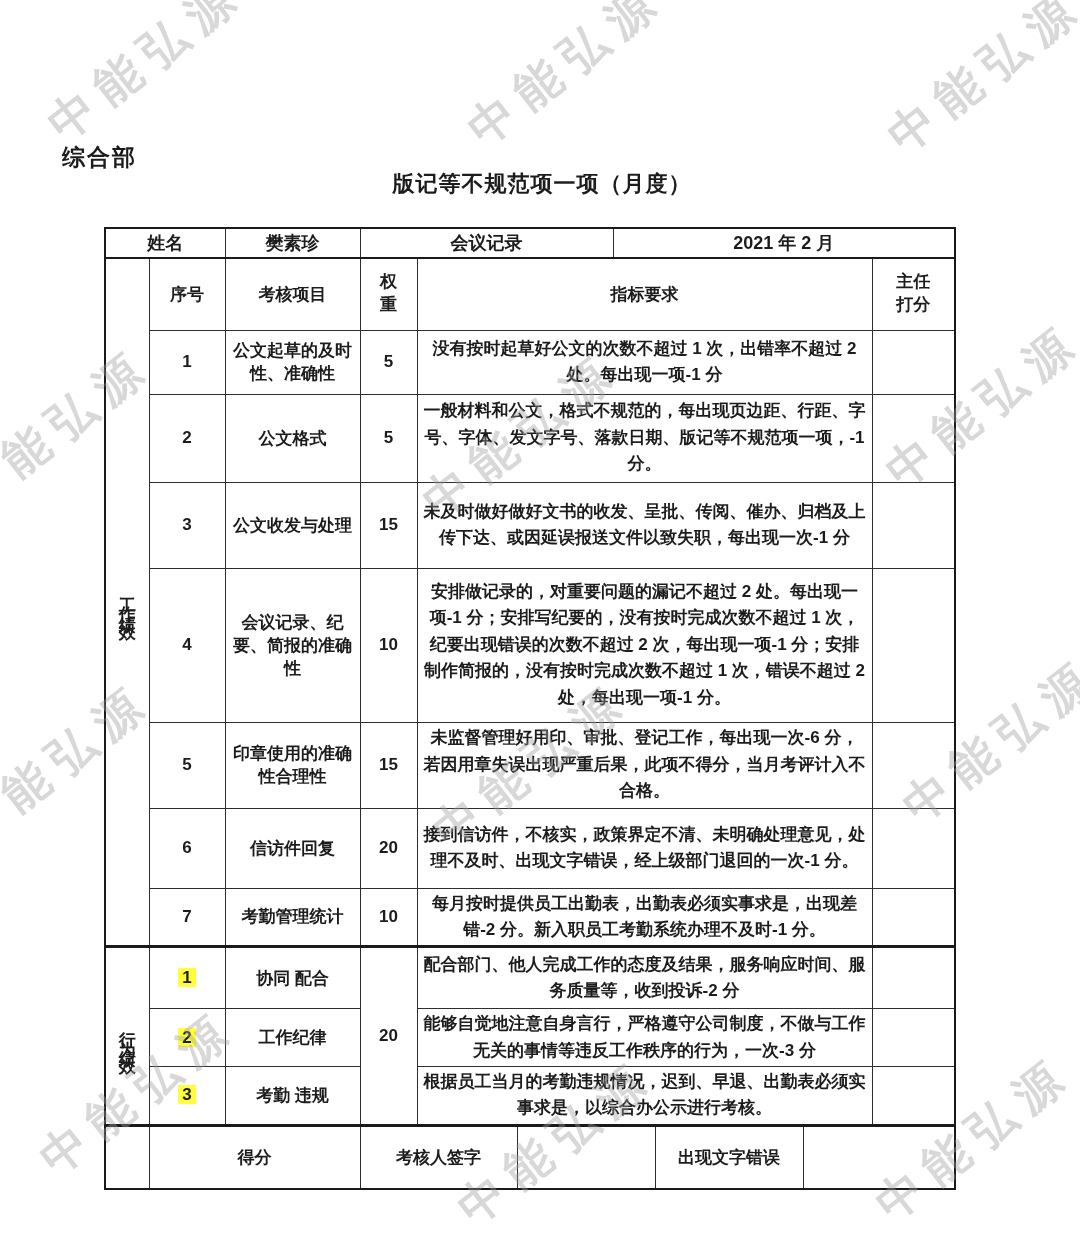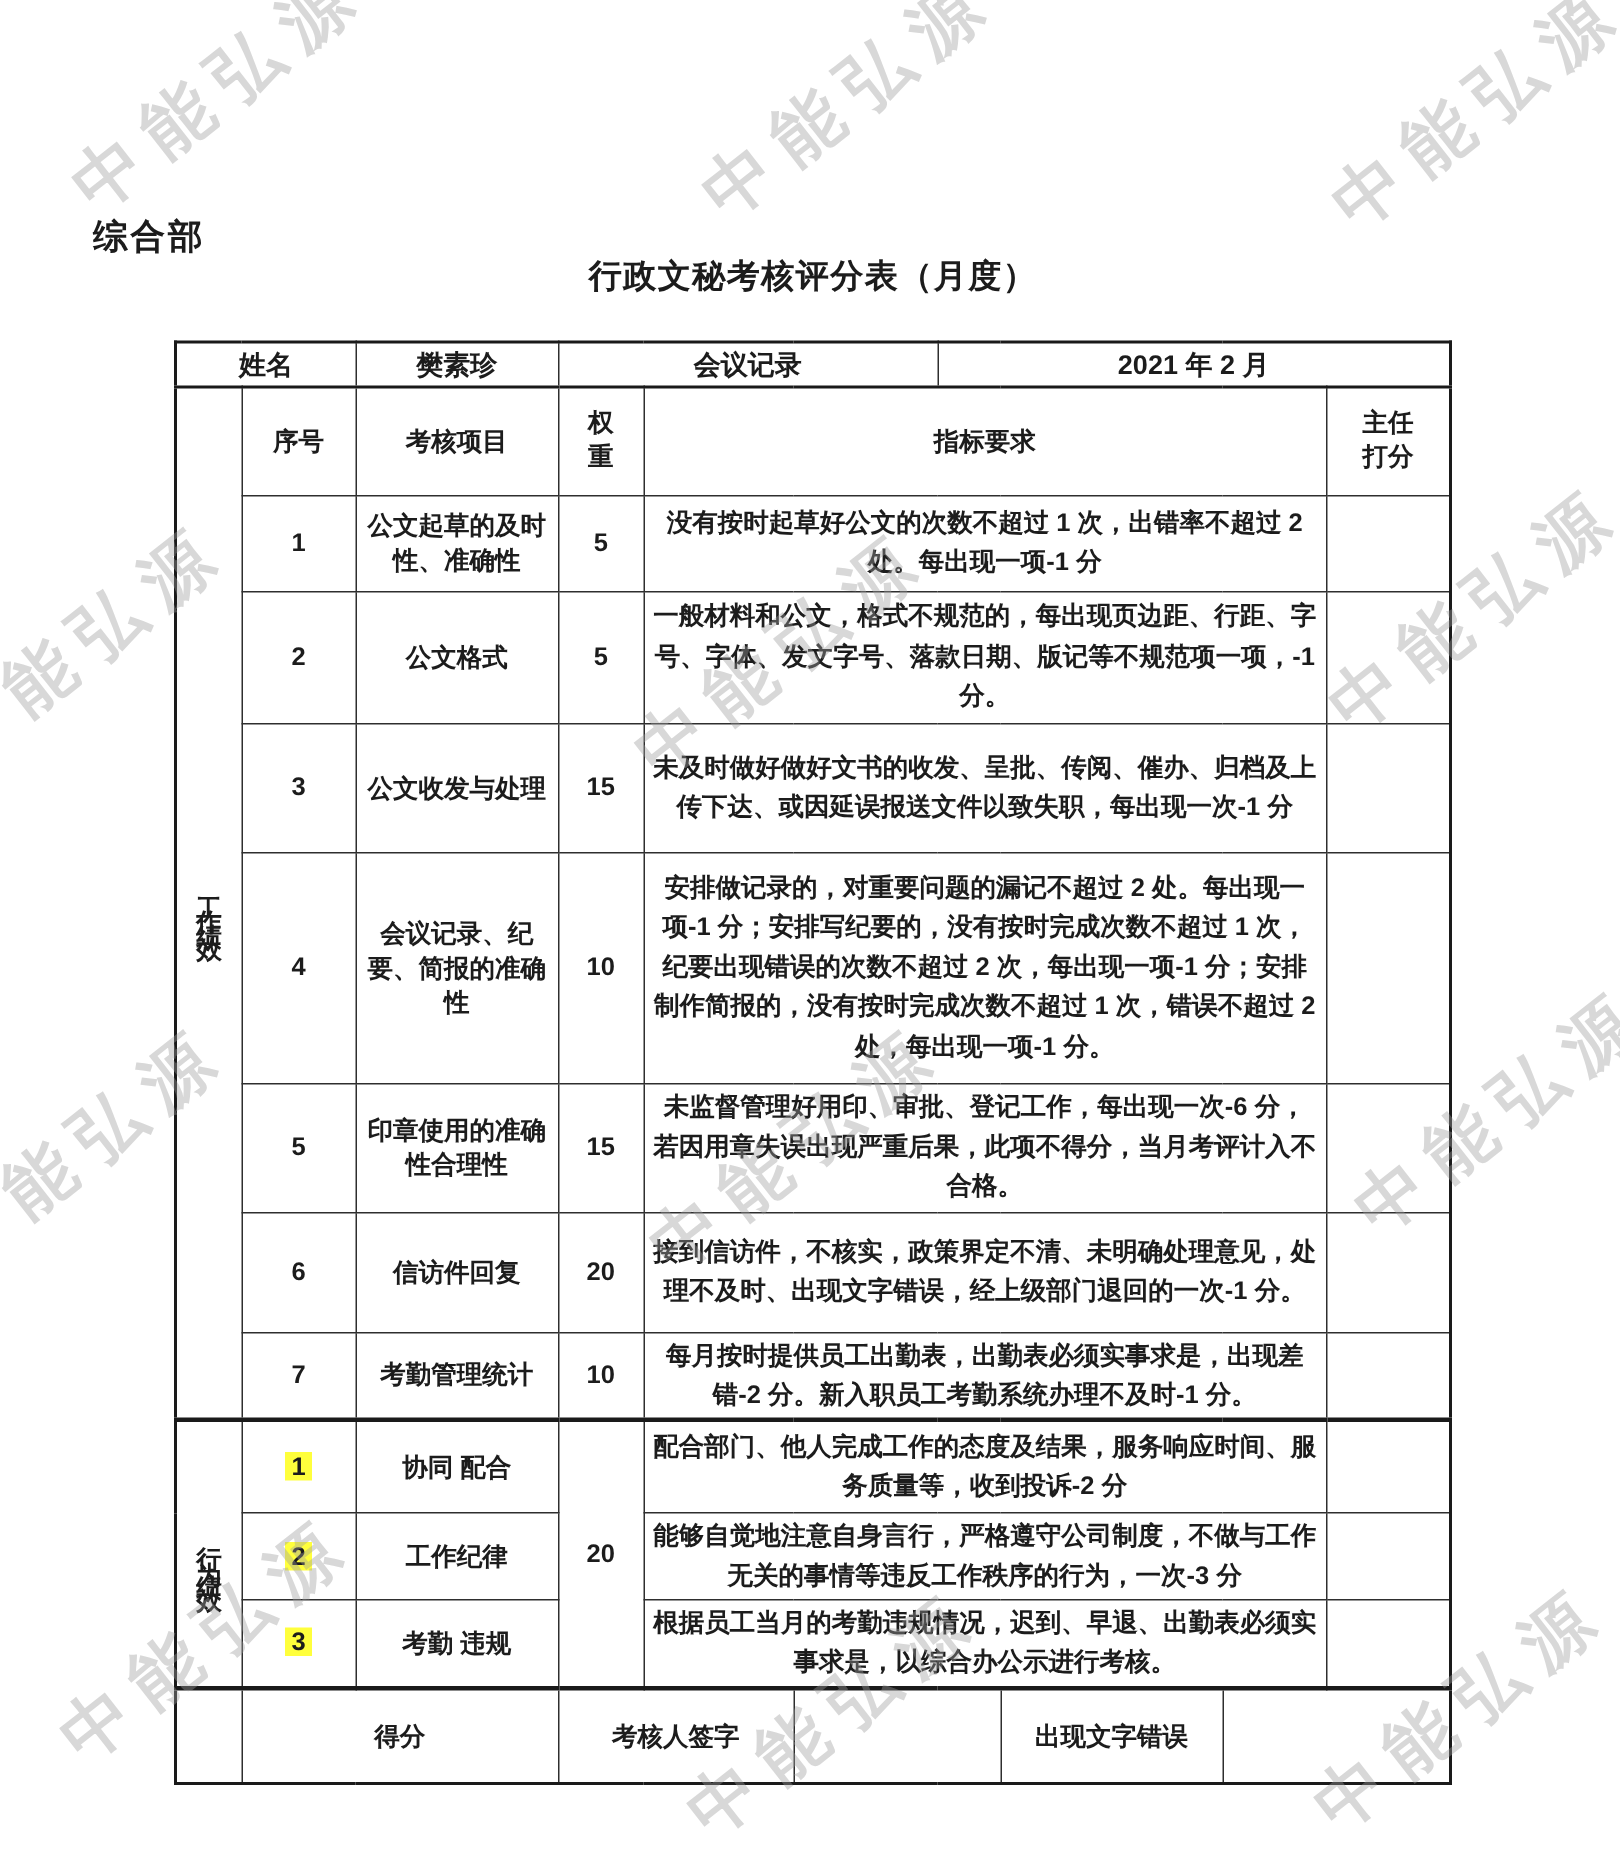--- a/index.html
+++ b/index.html
@@ -26,21 +26,21 @@
   .dept{
     position:absolute;left:62px;top:142px;
     font-size:23px;font-weight:700;letter-spacing:2px;
   }
   .title{
     position:absolute;left:116px;top:169px;width:852px;
     text-align:center;font-size:22px;font-weight:700;letter-spacing:1px;
   }
   
   table.form{
-    position:absolute;left:116px;top:227px;width:852px;
+    position:absolute;left:104px;top:227px;width:852px;
     border-collapse:collapse;table-layout:fixed;
     border:2.5px solid #1a1a1a;
     z-index:1;
   }
   table.form td{
     border:1.6px solid #2e2e2e;
     text-align:center;vertical-align:middle;
     font-size:17px;font-weight:600;
     padding:2px 6px;
     overflow:hidden;
@@ -95,21 +95,21 @@
     <div class="wm" style="left:868px;top:375px">中能弘源</div>
     <div class="wm" style="left:-62px;top:735px">中能弘源</div>
     <div class="wm" style="left:415px;top:735px">中能弘源</div>
     <div class="wm" style="left:885px;top:710px">中能弘源</div>
     <div class="wm" style="left:22px;top:1062px">中能弘源</div>
     <div class="wm" style="left:440px;top:1112px">中能弘源</div>
     <div class="wm" style="left:858px;top:1108px">中能弘源</div>
   </div>
 
   <div class="dept">综合部</div>
-  <div class="title">行政文秘考核评分表（月度）</div>
+  <div class="title">版记等不规范项一项（月度）</div>
 
   <table class="form">
     <colgroup>
       <col style="width:44px">
         <col style="width:76px">
         <col style="width:135px">
       <col style="width:57px">
         <col style="width:100px">
         <col style="width:96px">
       <col style="width:42px">

